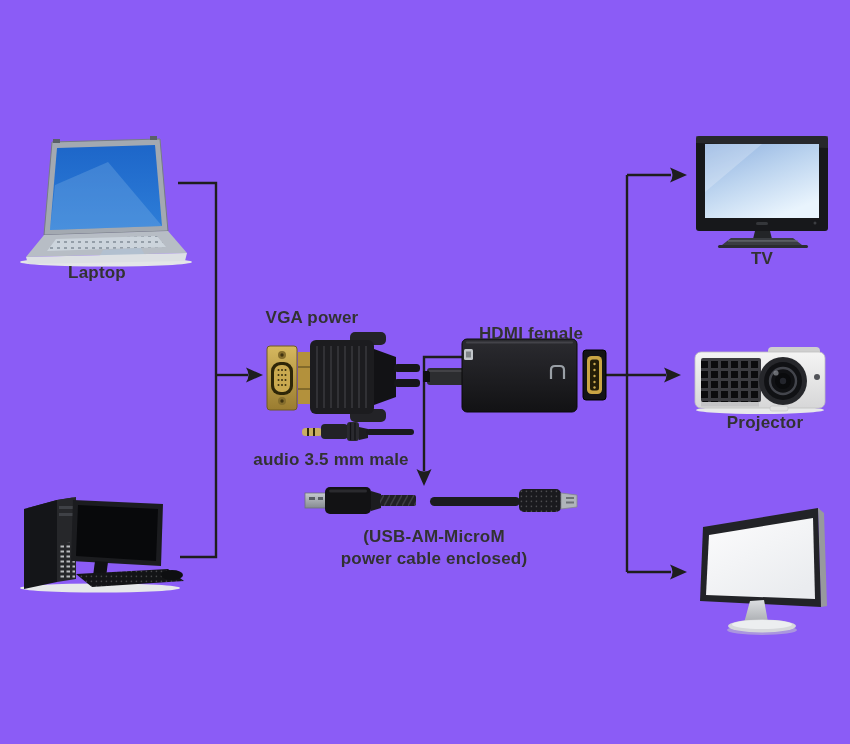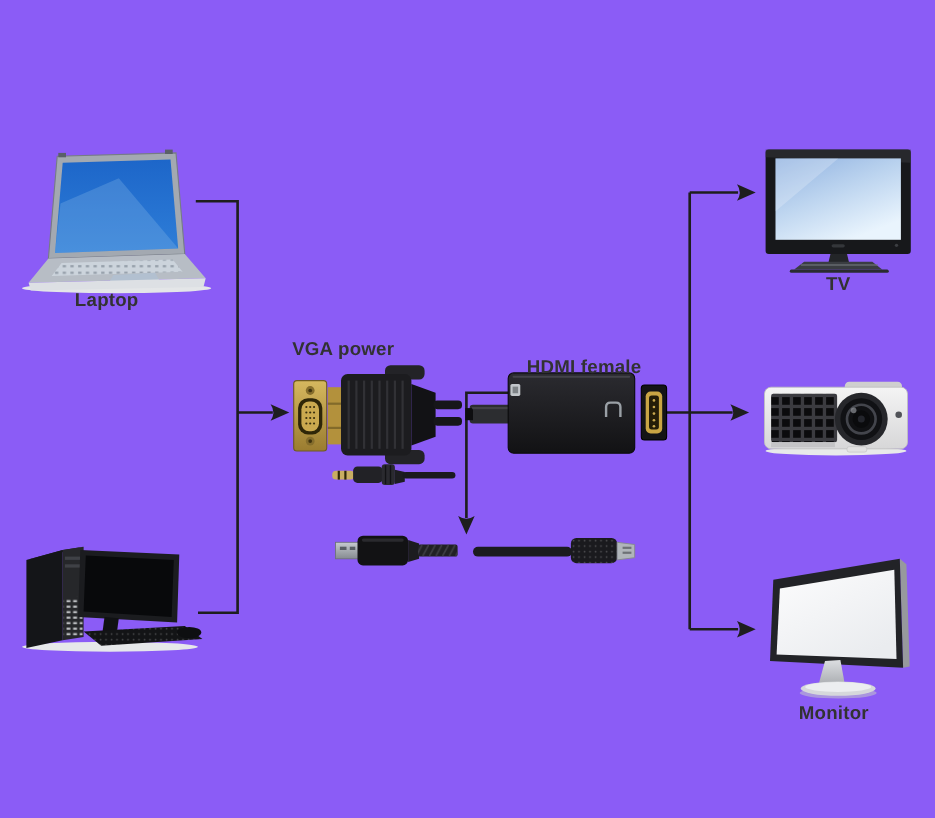--- a/index.html
+++ b/index.html
@@ -244,18 +244,21 @@
     <rect x="519" y="489" width="42" height="23" rx="5" fill="url(#pSpeckW)"></rect>
     <polygon points="561,493 577,495 577,507 561,509" fill="#b0b5ba" stroke="#83878c" stroke-width="0.8"></polygon>
     <rect x="566" y="497" width="8" height="2" fill="#6d7176"></rect>
     <rect x="566" y="501.5" width="8" height="2" fill="#6d7176"></rect>
   </g>
 </svg>
 
 <div class="lbl" style="left: 37px; top: 262px; width: 120px; color: rgb(50, 50, 50);">Laptop</div>
 <div class="lbl" style="left: 242px; top: 307px; width: 140px; color: rgb(50, 50, 50);">VGA power</div>
 <div class="lbl" style="left: 461px; top: 323px; width: 140px; color: rgb(50, 50, 50);">HDMI female</div>
+<div class="lbl" style="left: 251px; top: 449px; width: 160px; color: rgb(50, 50, 50);">audio 3.5 mm male</div>
 <div class="lbl" style="left: 328px; top: 526px; width: 212px; color: rgb(50, 50, 50);">
+  <div>(USB-AM-MicroM</div>
+  <div>power cable enclosed)</div>
 </div>
 <div class="lbl" style="left: 702px; top: 248px; width: 120px; color: rgb(50, 50, 50);">TV</div>
-<div class="lbl" style="left: 698px; top: 638px; width: 120px; color: rgb(50, 50, 50);">Monitor</div>
+<div class="lbl" style="left: 705px; top: 412px; width: 120px; color: rgb(50, 50, 50);">Projector</div>
 
 </div>
 
 </body></html>

